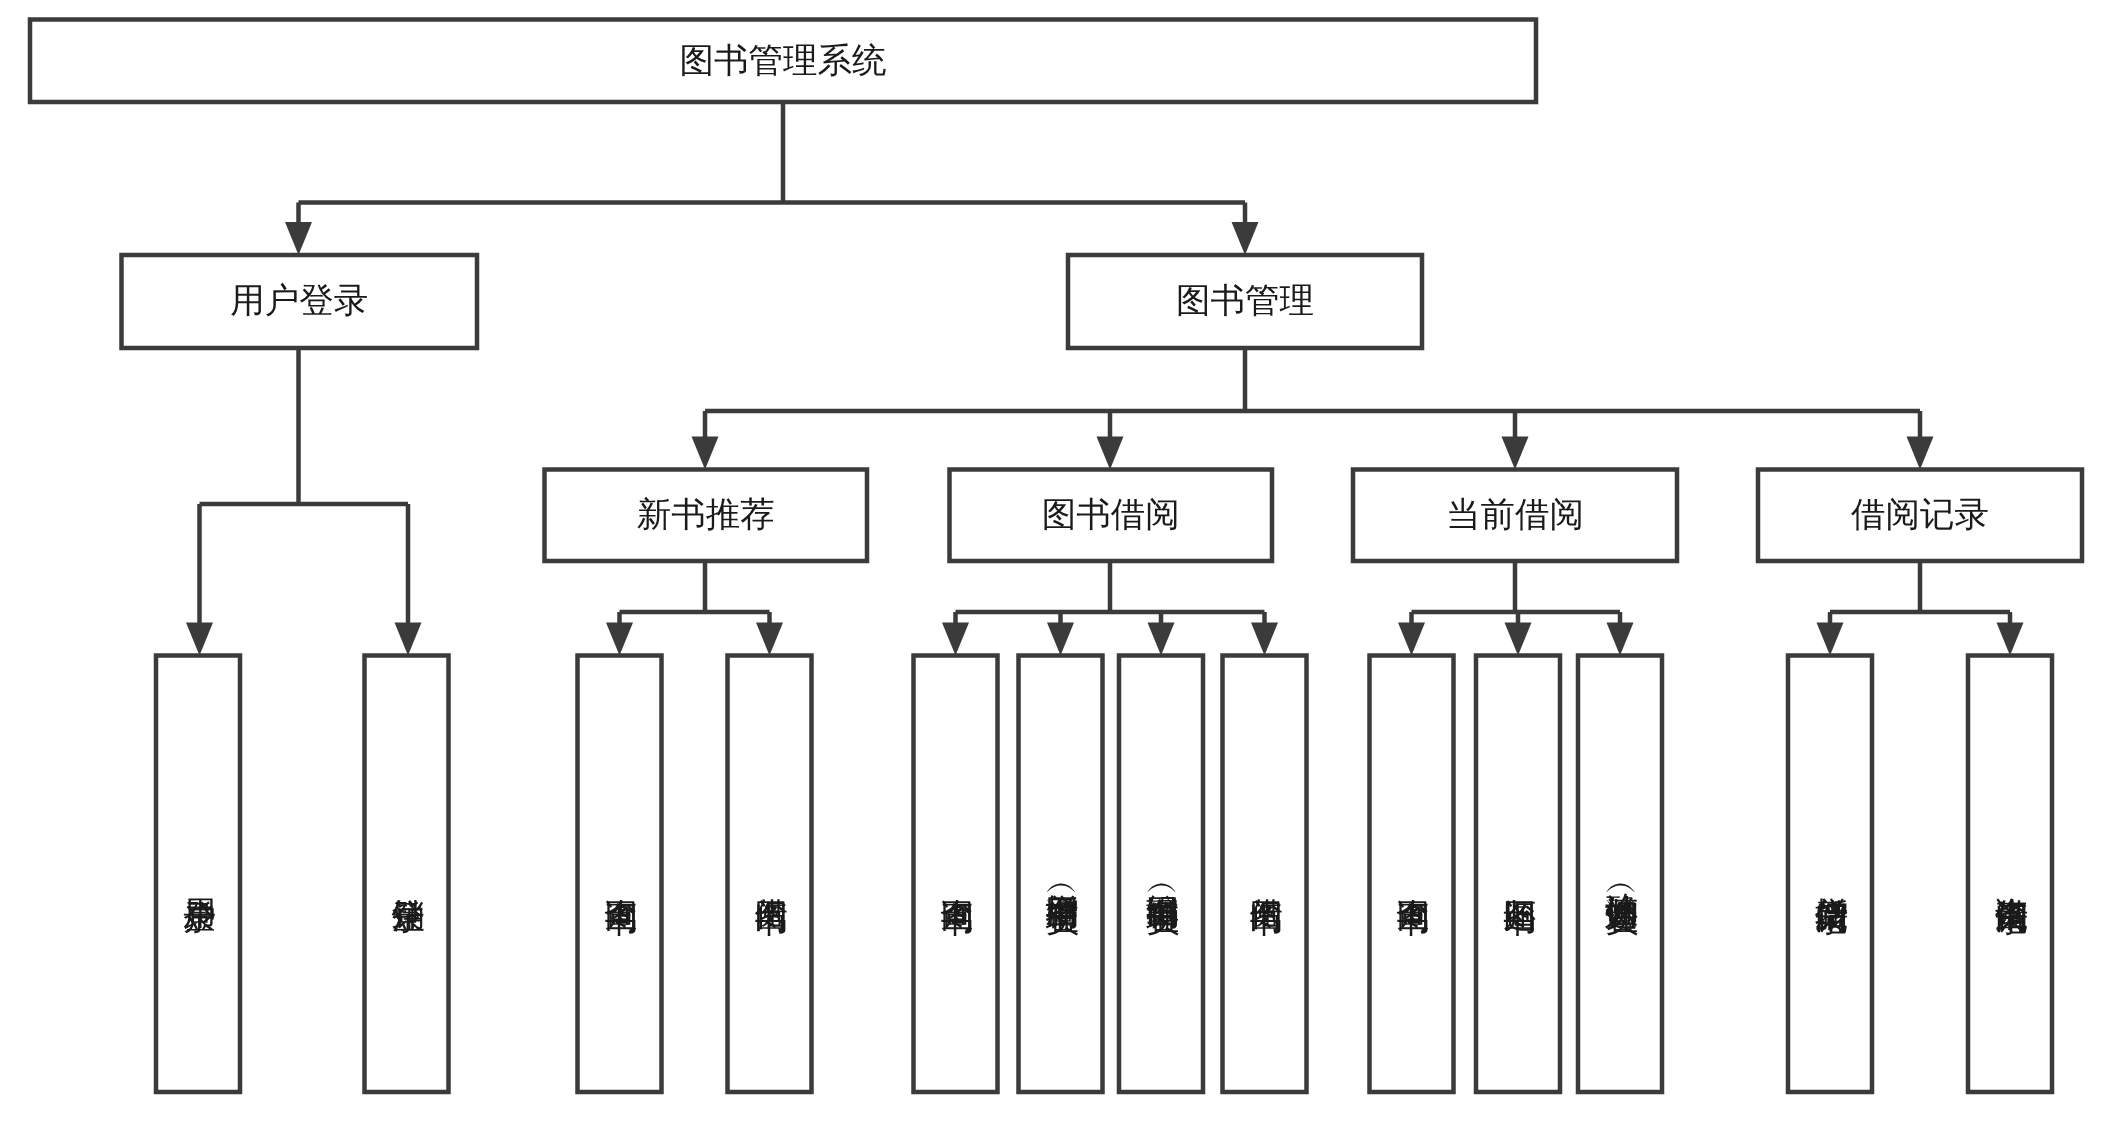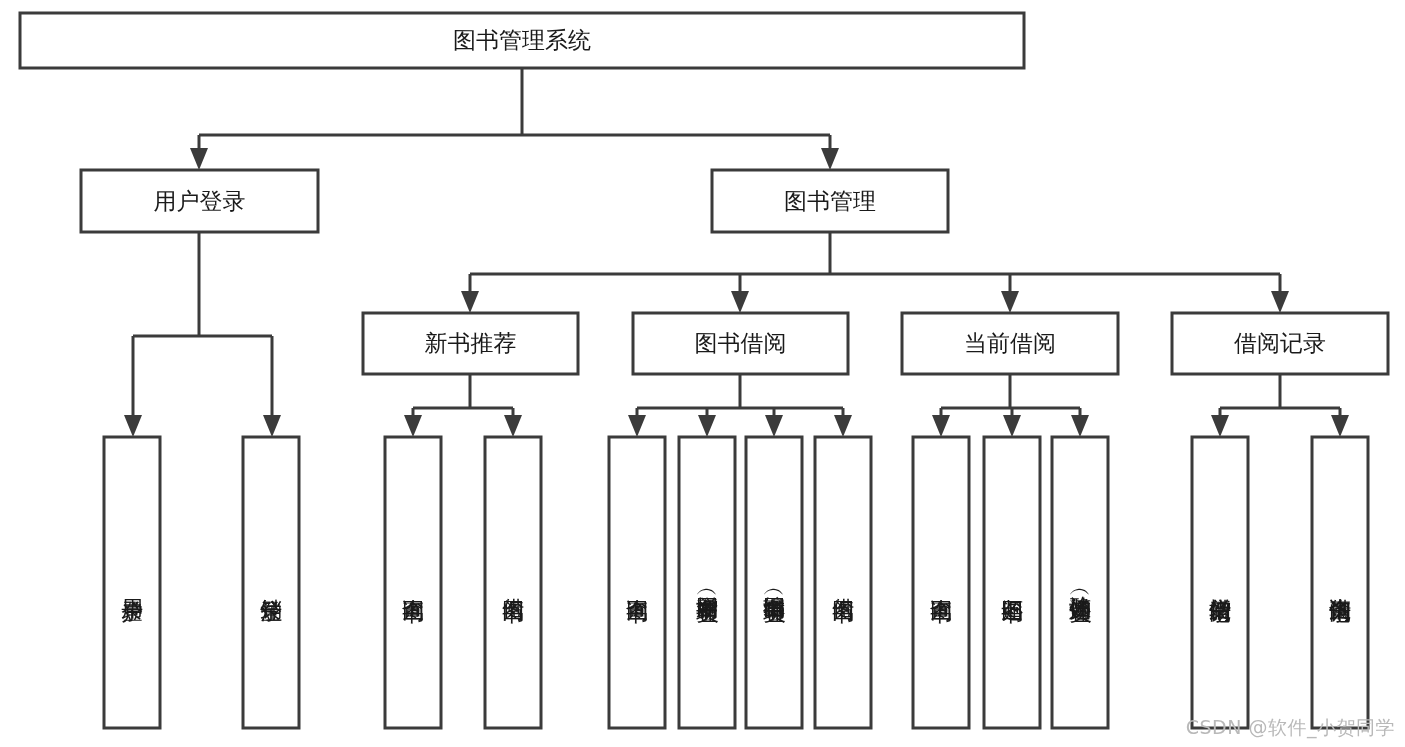--- a/index.html
+++ b/index.html
@@ -178,14 +178,13 @@
       <div class="node-label-v" style="left: 679px; top: 437px; width: 56px; height: 291px;">新增图书（管理员）</div>
       <div class="node-label-v" style="left: 746px; top: 437px; width: 56px; height: 291px;">编辑图书（管理员）</div>
       <div class="node-label-v" style="left: 815px; top: 437px; width: 56px; height: 291px;">借阅图书</div>
       <div class="node-label-v" style="left: 913px; top: 437px; width: 56px; height: 291px;">查询图书</div>
       <div class="node-label-v" style="left: 984px; top: 437px; width: 56px; height: 291px;">归还图书</div>
       <div class="node-label-v" style="left: 1052px; top: 437px; width: 56px; height: 291px;">确认归还（管理员）</div>
       <div class="node-label-v" style="left: 1192px; top: 437px; width: 56px; height: 291px;">新增借阅记录</div>
       <div class="node-label-v" style="left: 1312px; top: 437px; width: 56px; height: 291px;">查询借阅记录</div>
     </div>
 
-  <div class="watermark">CSDN @软件_小贺同学</div>
 </div>
 
 </body></html>

